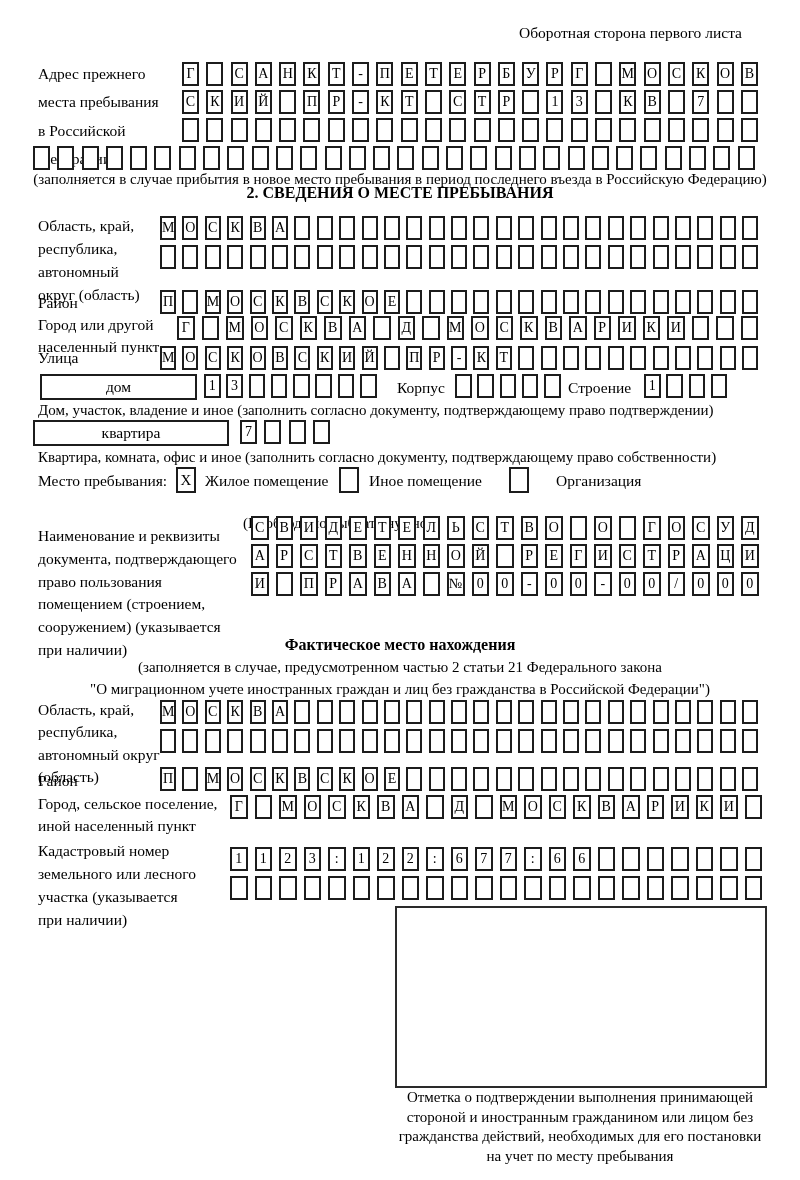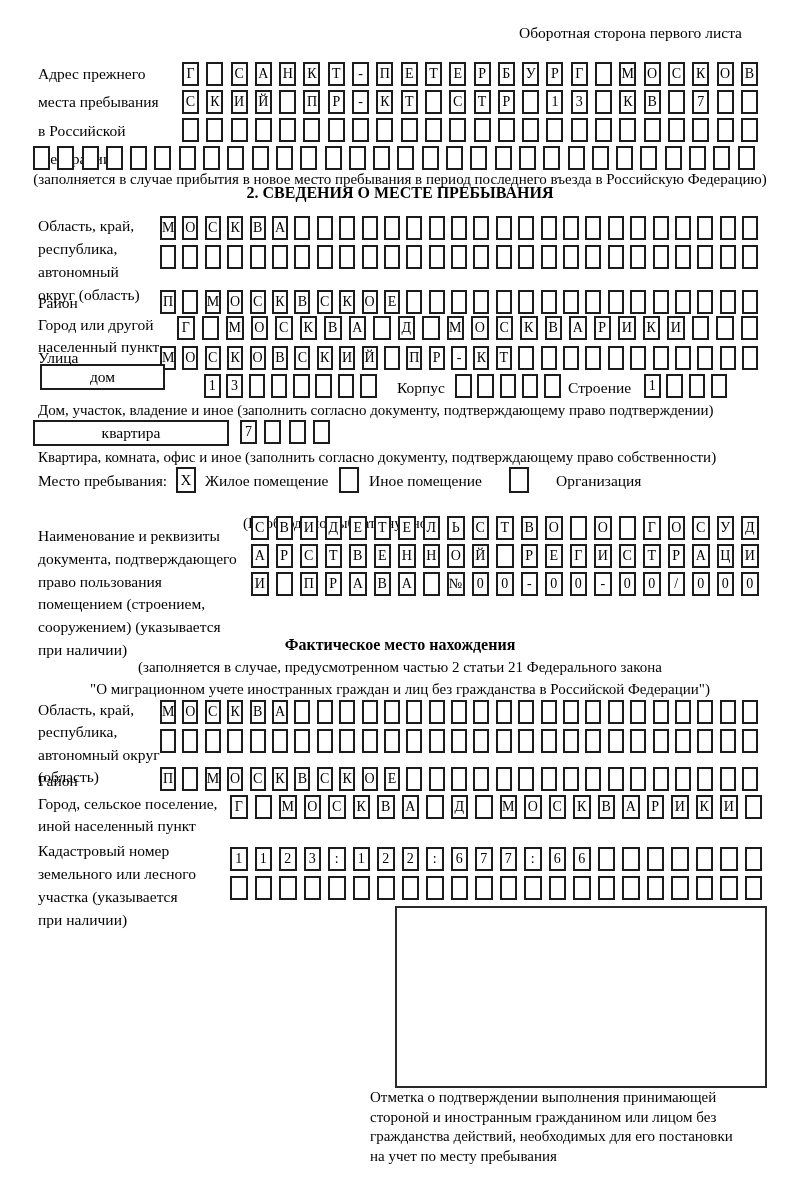--- a/index.html
+++ b/index.html
@@ -59,21 +59,21 @@
 
   <div class="abs lbl ml" style="left:38px;top:314px;line-height:22px;">
     <div>Город или другой</div>
     <div>населенный пункт</div>
   </div>
   <div class="row p245" style="left:177px;top:316px;"><span class="cell">Г</span><span class="cell"></span><span class="cell">М</span><span class="cell">О</span><span class="cell">С</span><span class="cell">К</span><span class="cell">В</span><span class="cell">А</span><span class="cell"></span><span class="cell">Д</span><span class="cell"></span><span class="cell">М</span><span class="cell">О</span><span class="cell">С</span><span class="cell">К</span><span class="cell">В</span><span class="cell">А</span><span class="cell">Р</span><span class="cell">И</span><span class="cell">К</span><span class="cell">И</span><span class="cell"></span><span class="cell"></span><span class="cell"></span></div>
 
   <div class="abs lbl" style="left:38px;top:347px;text-align:center;">Улица</div>
   <div class="row p22" style="left:160px;top:346px;"><span class="cell">М</span><span class="cell">О</span><span class="cell">С</span><span class="cell">К</span><span class="cell">О</span><span class="cell">В</span><span class="cell">С</span><span class="cell">К</span><span class="cell">И</span><span class="cell">Й</span><span class="cell"></span><span class="cell">П</span><span class="cell">Р</span><span class="cell">-</span><span class="cell">К</span><span class="cell">Т</span><span class="cell"></span><span class="cell"></span><span class="cell"></span><span class="cell"></span><span class="cell"></span><span class="cell"></span><span class="cell"></span><span class="cell"></span><span class="cell"></span><span class="cell"></span><span class="cell"></span></div>
 
-  <div class="wide" style="left:40px;top:364px;width:125px;">дом</div>
+  <div class="wide" style="left:40px;top:374px;width:157px;">дом</div>
   <div class="row p223" style="left:204px;top:374px;"><span class="cell">1</span><span class="cell">3</span><span class="cell"></span><span class="cell"></span><span class="cell"></span><span class="cell"></span><span class="cell"></span><span class="cell"></span></div>
   <div class="abs lbl" style="left:397px;top:377px;">Корпус</div>
   <div class="row p223" style="left:455px;top:374px;"><span class="cell"></span><span class="cell"></span><span class="cell"></span><span class="cell"></span><span class="cell"></span></div>
   <div class="abs lbl" style="left:568px;top:377px;">Строение</div>
   <div class="row p223" style="left:644px;top:374px;"><span class="cell">1</span><span class="cell"></span><span class="cell"></span><span class="cell"></span></div>
   <div class="abs note" style="left:38px;top:402px;">Дом, участок, владение и иное (заполнить согласно документу, подтверждающему право подтверждении)</div>
 
   <div class="wide" style="left:33px;top:420px;width:196px;">квартира</div>
   <div class="row p24" style="left:240px;top:420px;"><span class="cell">7</span><span class="cell"></span><span class="cell"></span><span class="cell"></span></div>
   <div class="abs note" style="left:38px;top:449px;">Квартира, комната, офис и иное (заполнить согласно документу, подтверждающему право собственности)</div>
@@ -124,20 +124,20 @@
   <div class="abs lbl ml" style="left:38px;top:839px;line-height:23px;">
     <div>Кадастровый номер</div>
     <div>земельного или лесного</div>
     <div>участка (указывается</div>
     <div>при наличии)</div>
   </div>
   <div class="row p245" style="left:230px;top:847px;"><span class="cell">1</span><span class="cell">1</span><span class="cell">2</span><span class="cell">3</span><span class="cell">:</span><span class="cell">1</span><span class="cell">2</span><span class="cell">2</span><span class="cell">:</span><span class="cell">6</span><span class="cell">7</span><span class="cell">7</span><span class="cell">:</span><span class="cell">6</span><span class="cell">6</span><span class="cell"></span><span class="cell"></span><span class="cell"></span><span class="cell"></span><span class="cell"></span><span class="cell"></span><span class="cell"></span></div>
   <div class="row p245" style="left:230px;top:876px;"><span class="cell"></span><span class="cell"></span><span class="cell"></span><span class="cell"></span><span class="cell"></span><span class="cell"></span><span class="cell"></span><span class="cell"></span><span class="cell"></span><span class="cell"></span><span class="cell"></span><span class="cell"></span><span class="cell"></span><span class="cell"></span><span class="cell"></span><span class="cell"></span><span class="cell"></span><span class="cell"></span><span class="cell"></span><span class="cell"></span><span class="cell"></span><span class="cell"></span></div>
 
   <div class="mark-box" style="left:395px;top:906px;width:368px;height:178px;"></div>
-  <div class="abs ml" style="left:370px;top:1088px;width:420px;text-align:left;font-size:15px;line-height:19.5px;">
+  <div class="abs ml" style="left:370px;top:1088px;width:420px;text-align:center;font-size:15px;line-height:19.5px;">
     <div>Отметка о подтверждении выполнения принимающей</div>
     <div>стороной и иностранным гражданином или лицом без</div>
     <div>гражданства действий, необходимых для его постановки</div>
     <div>на учет по месту пребывания</div>
   </div>
 
 </div>
 
 </body></html>

